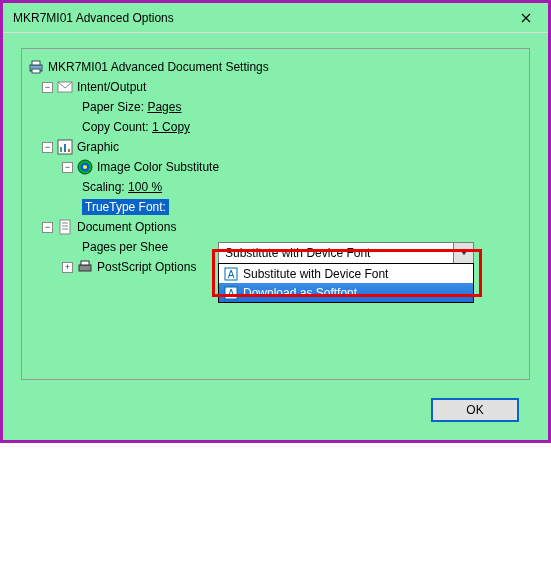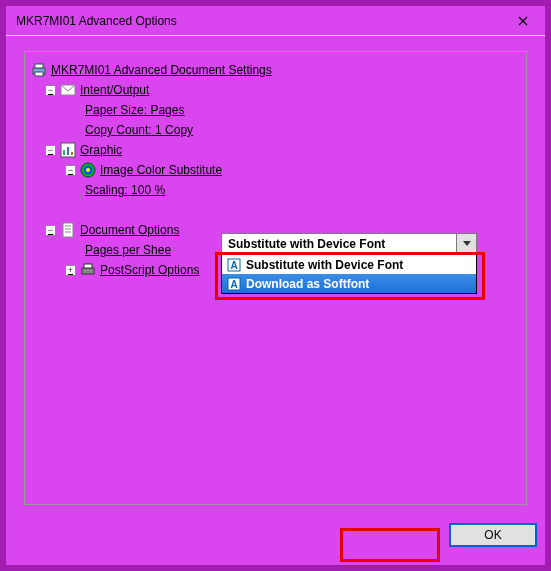--- a/index.html
+++ b/index.html
@@ -5,24 +5,24 @@
   * { box-sizing: border-box; }
   body {
     margin: 0;
     font-family: "Segoe UI", Tahoma, sans-serif;
     font-size: 12px;
     background: #fff;
     color: #000;
   }
   .window {
     width: 551px;
-    height: 571px;
-    border: 6px solid #a21caf;
+    height: 443px;
+    border: 3px solid #a21caf;
     position: relative;
-    background: #d946ef;
+    background: #86efac;
   }
   .titlebar {
     height: 30px;
     display: flex;
     align-items: center;
     justify-content: space-between;
     padding: 0 0 0 10px;
     border-bottom: 1px solid #ddd;
   }
   .titlebar .title { font-size: 12px; }
@@ -38,21 +38,20 @@
     padding: 8px 6px;
     overflow: hidden;
   }
   .tree { position: relative; }
   .row {
     display: flex;
     align-items: center;
     height: 20px;
     white-space: nowrap;
     position: relative;
-    text-decoration: underline;
   }
   .ind { display:inline-block; height:1px; }
   .exp {
     width: 11px; height: 11px;
     border: 1px solid #888;
     display: inline-flex; align-items: center; justify-content: center;
     font-size: 9px; line-height: 1;
     margin-right: 4px;
     color: #333;
     background: #fff;
@@ -67,23 +66,22 @@
   .val { text-decoration: underline; }
   .sel-label {
     background: #0a64c8;
     color: #fff;
     padding: 1px 3px;
   }
   
   .combo-wrap {
     position: absolute;
     left: 196px;
-    top: 181px;
+    top: 193px;
     width: 256px;
-    font-weight: bold;
   }
   .combo {
     height: 22px;
     border: 1px solid #7a7a7a;
     display: flex;
     align-items: center;
     background: #fff;
   }
   .combo .ctext { flex:1; padding: 0 6px; font-size:12px; }
   .combo .cbtn {
@@ -112,21 +110,21 @@
     color: #fff;
   }
   .red-frame {
     position:absolute;
     border: 3px solid #e60000;
     pointer-events: none;
   }
   
   .btnbar {
     position:absolute;
-    bottom: 18px; right: 8px;
+    bottom: 18px; right: 29px;
     display:flex; gap:10px;border-radius:11px;
   }
   .btn {
     width: 88px; height: 24px;
     border: 1px solid #888;
     background: #e1e1e1;
     font-size: 12px;
     cursor: pointer;
   }
   .btn.primary {
@@ -220,20 +218,21 @@
 
       <div class="row">
         <span class="ind" style="width:54px"></span>
         <span class="lbl">Scaling:</span>
         <span>&nbsp;</span>
         <span class="val">100 %</span>
       </div>
 
       <div class="row">
         <span class="ind" style="width:54px"></span>
+        <span class="lbl sel-label">TrueType Font:</span>
       </div>
 
       <div class="row">
         <span class="ind" style="width:14px"></span>
         <span class="exp">−</span>
         <span class="icon i-doc">
           <svg viewBox="0 0 16 16">
               <rect x="3" y="1" width="10" height="14" fill="#fff" stroke="#888"></rect>
               <line x1="5" y1="4" x2="11" y2="4" stroke="#888"></line>
               <line x1="5" y1="7" x2="11" y2="7" stroke="#888"></line>

